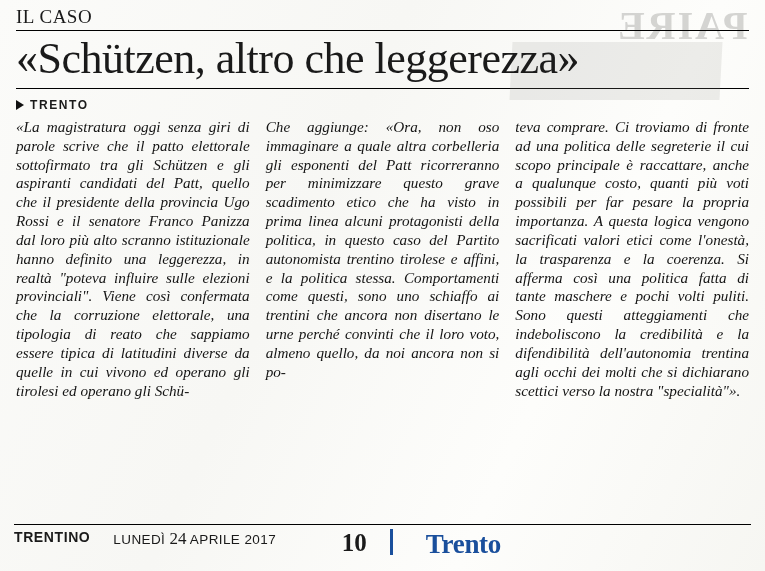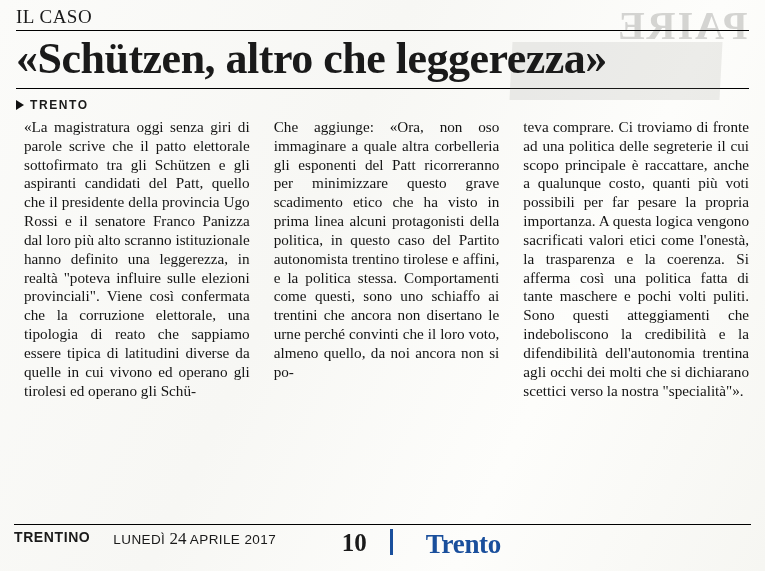--- a/index.html
+++ b/index.html
@@ -66,21 +66,21 @@
   .rule-top {
     border-bottom: 1px solid #000;
     margin: 2px 2px 6px 2px;
     position: relative;
     z-index: 3;
   }
 
   
   .headline {
     font-family: "Liberation Serif", serif;
-    font-weight: bold;
+    font-weight: normal;
     font-size: 44px;
     line-height: 1.02;
     letter-spacing: -0.5px;
     margin: 4px 0 6px 2px;
     white-space: nowrap;
     position: relative;
     z-index: 3;
   }
   .subhead {
     font-family: "Liberation Sans", sans-serif;
@@ -126,22 +126,23 @@
   .col {
     width: 236px;
     font-family: "Liberation Serif", serif;
     font-size: 15.2px;
     line-height: 1.24;
     text-align: justify;
     hyphens: manual;
     color: #141414;
   }
   .col p {
-    margin: 0 0 0 8px;
+    margin: 0 0 0 0;
     text-indent: 0;
+    font-style: italic;
   }
   .col p + p { text-indent: 14px; }
 
   
   .footer-rule {
     position: absolute;
     left: 14px; right: 14px;
     bottom: 46px;
     border-bottom: 1px solid #000;
   }

